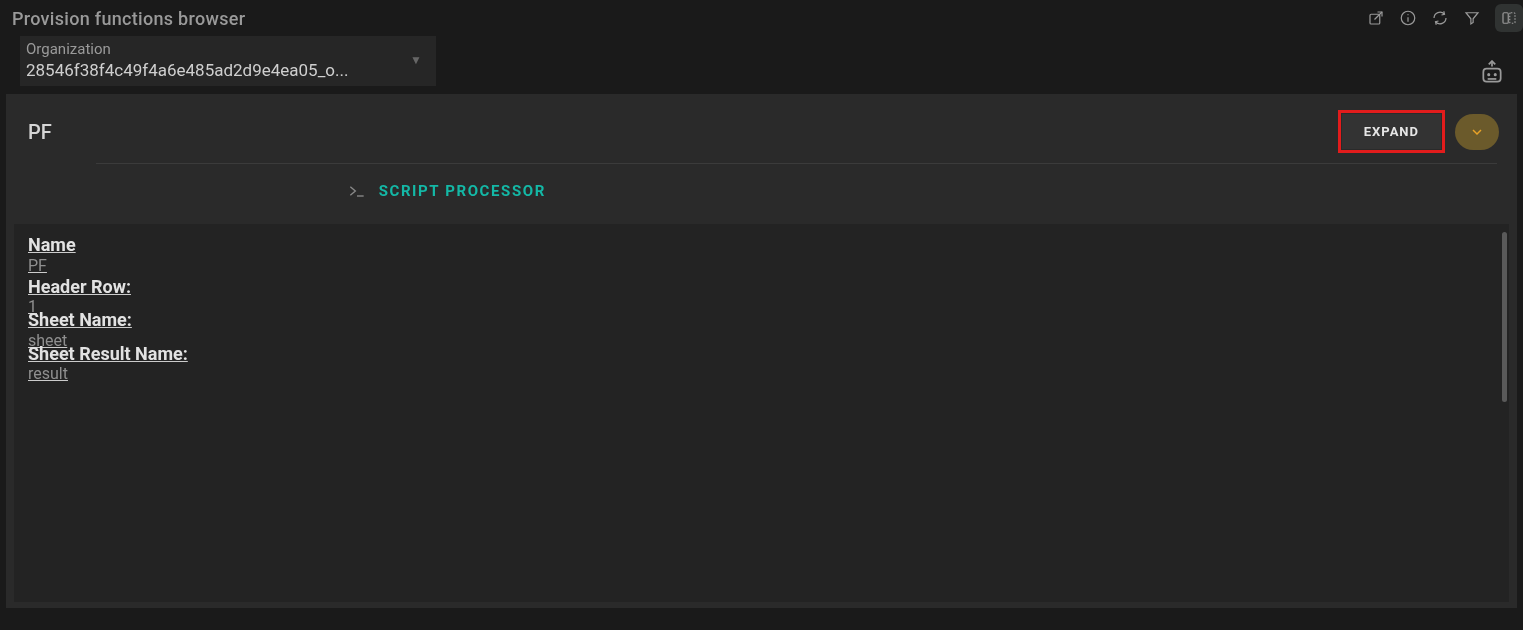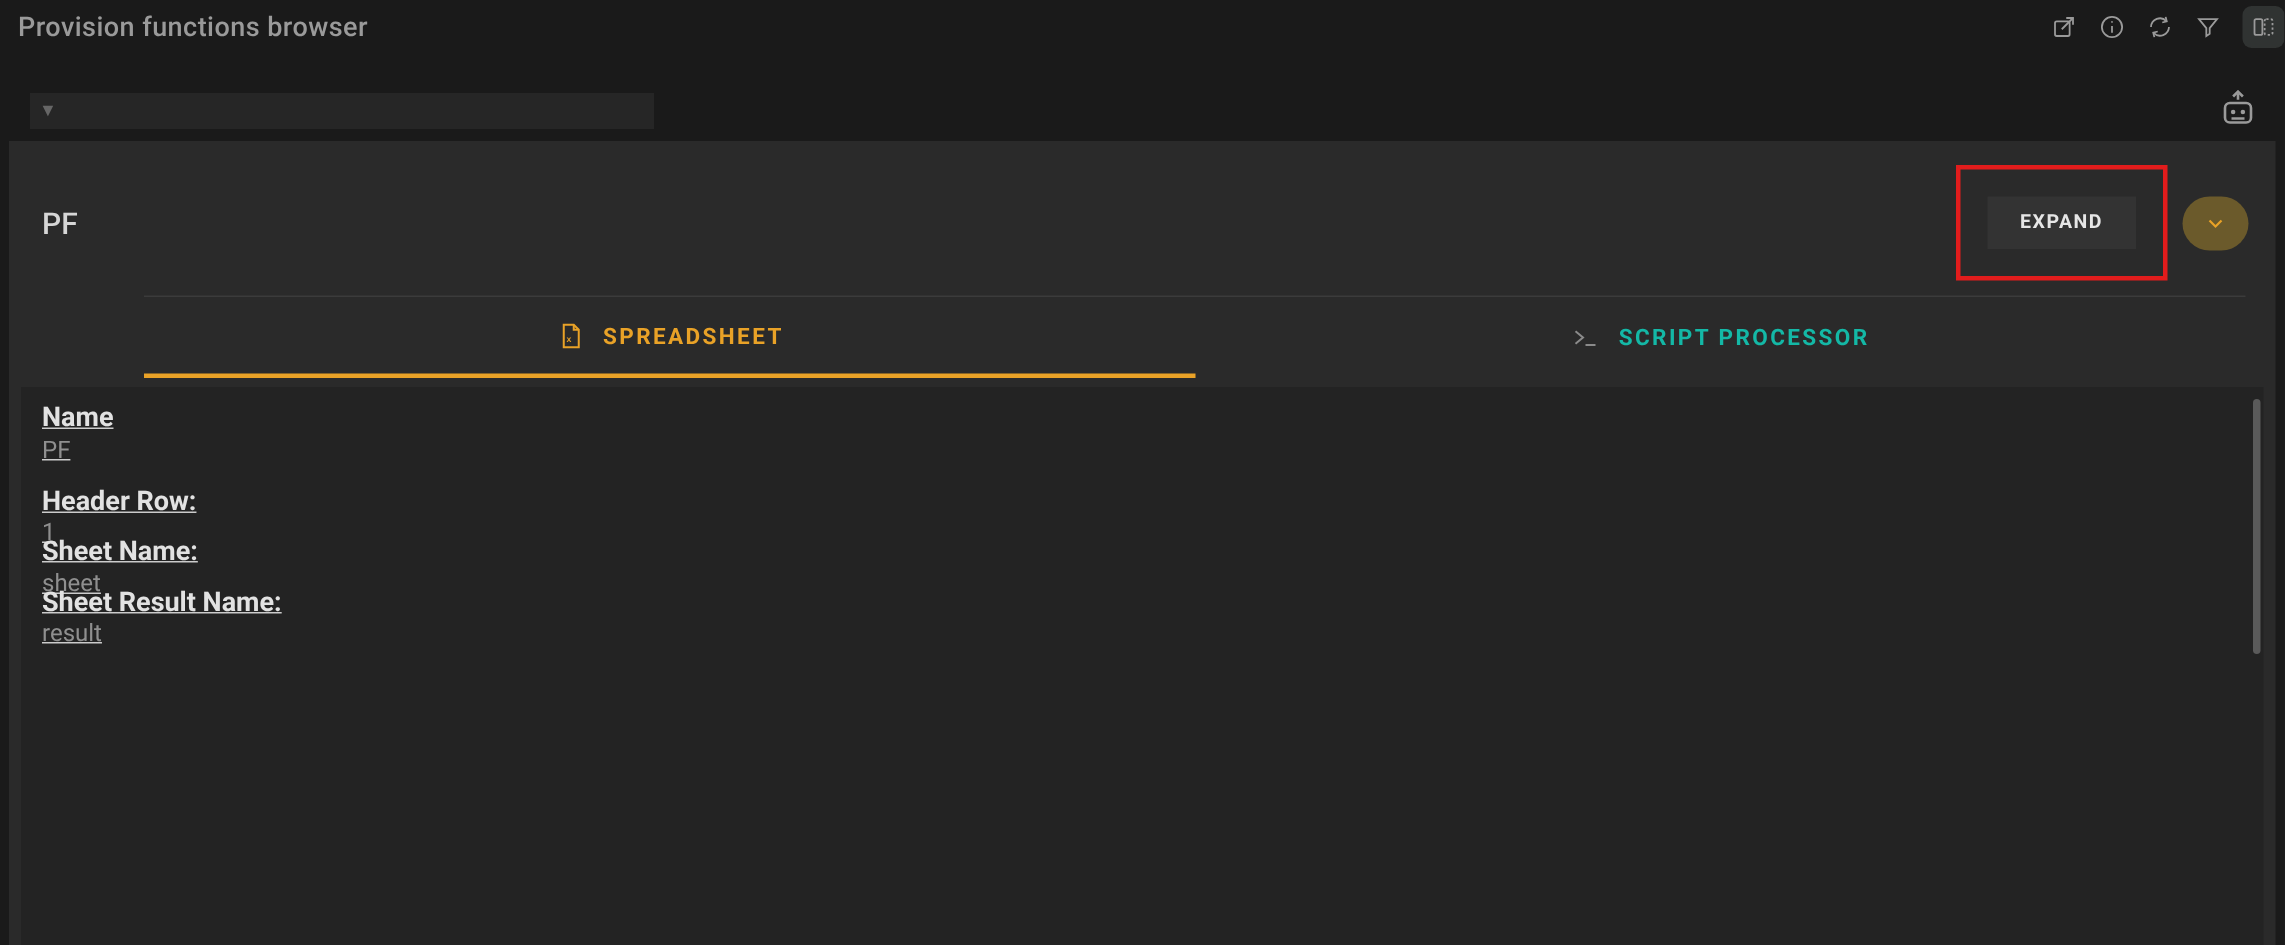--- a/index.html
+++ b/index.html
@@ -85,21 +85,21 @@
     color: #e6e6e6;
     font-size: 13px;
     font-weight: 700;
     letter-spacing: 1px;
     padding: 10px 22px;
     border: none;
     cursor: pointer;
     font-family: inherit;
   }
   .expand-highlight {
-    padding: 18px;
+    padding: 1px;
     border: 3px solid #e21c1c;
     display:inline-flex;
   }
 
   .chevron-pill {
     width: 44px; height: 36px;
     background: #6b5a2b;
     border-radius: 18px;
     display: flex; align-items:center; justify-content:center;
     cursor: pointer;
@@ -208,20 +208,24 @@
             <rect x="4" y="5" width="7" height="14" rx="1.5"></rect>
             <rect x="13" y="5" width="7" height="14" rx="1.5" stroke-dasharray="2 2"></rect>
           </svg>
         </span>
     </span>
   </div>
 </div>
 
 <div class="org-row">
   <div class="org-select">
+    <div class="org-text">
+      <div class="org-label">Organization</div>
+      <div class="org-value">28546f38f4c49f4a6e485ad2d9e4ea05_o...</div>
+    </div>
     <div class="dd-caret">▼</div>
   </div>
   <span class="bot-icon icon-btn">
     <svg viewBox="0 0 24 24">
         <path d="M12 2v4"></path>
         <polyline points="9 4 12 1 15 4"></polyline>
         <rect x="4" y="8" width="16" height="12" rx="3"></rect>
         <circle cx="9" cy="13.5" r="1.4" fill="currentColor" stroke="none"></circle>
         <circle cx="15" cy="13.5" r="1.4" fill="currentColor" stroke="none"></circle>
         <line x1="8" y1="17.5" x2="16" y2="17.5"></line>
@@ -240,48 +244,38 @@
         <svg viewBox="0 0 24 24">
             <polyline points="6 9 12 15 18 9"></polyline>
           </svg>
       </div>
     </div>
   </div>
 
   <div class="hr"></div>
 
   <div class="tabs">
-    <div class="tab active">
-      <span class="icon">
-        <svg viewBox="0 0 24 24">
-            <path d="M7 3h8l4 4v14H7z"></path>
-            <path d="M15 3v4h4"></path>
-            <text x="12" y="17" font-size="7" text-anchor="middle" fill="currentColor" stroke="none" font-family="Arial" font-weight="700">x</text>
-          </svg>
-      </span>
-      <span>SPREADSHEET</span>
-    </div>
     <div class="tab">
       <span class="icon">
         <svg viewBox="0 0 24 24">
             <polyline points="4 7 10 12 4 17"></polyline>
             <line x1="12" y1="18" x2="20" y2="18"></line>
           </svg>
       </span>
       <span>SCRIPT PROCESSOR</span>
     </div>
   </div>
 
   <div class="details">
     <div class="field-row">
       <div class="field-label">Name</div>
       <div class="field-value">PF</div>
     </div>
 
-    <div class="field-row" style="margin-top:14px">
+    <div class="field-row" style="">
       <div class="field-label">Header Row:</div>
       <div class="field-value">1</div>
     </div>
 
     <div class="field-row tight">
       <div class="field-label">Sheet Name:</div>
       <div class="field-value">sheet</div>
     </div>
 
     <div class="field-row tight">

